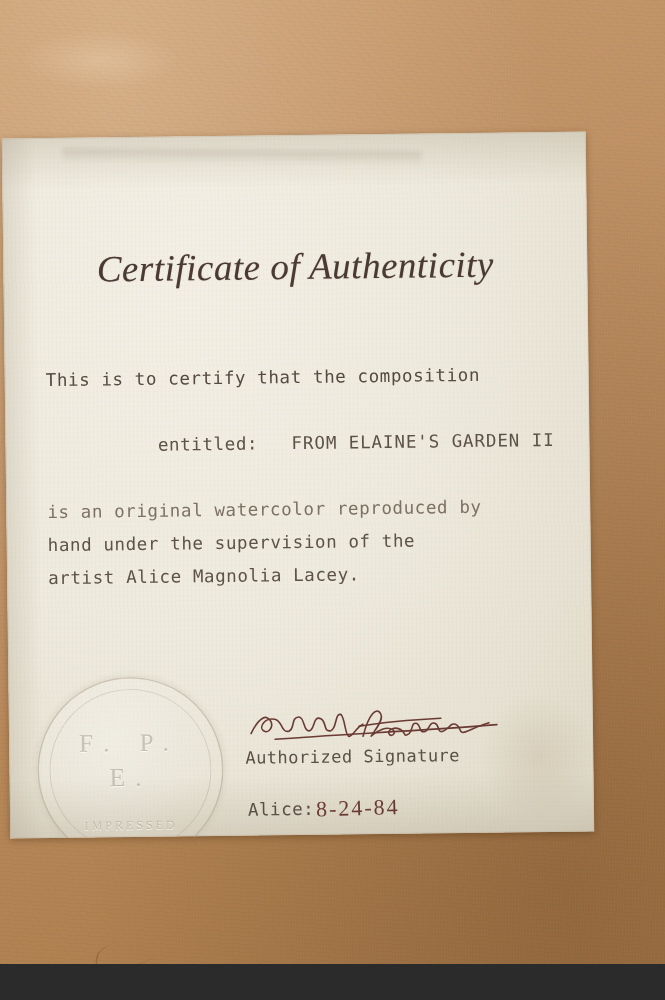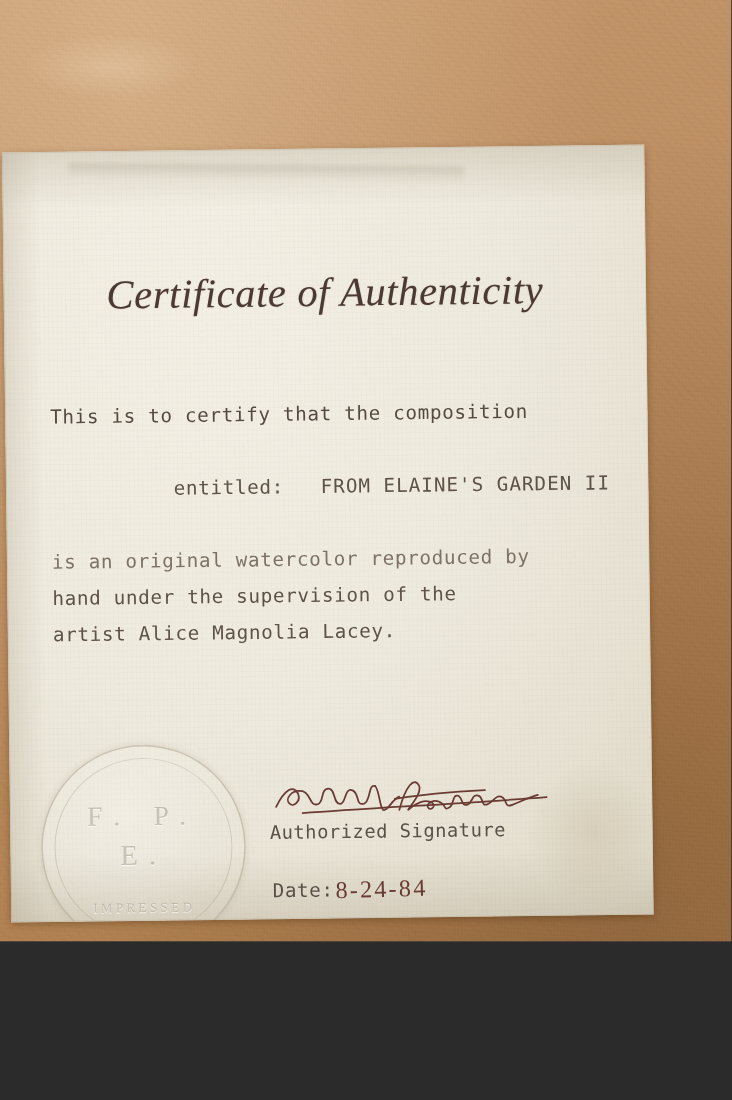--- a/index.html
+++ b/index.html
@@ -3,21 +3,21 @@
 <meta charset="utf-8">
 <style>
   html, body {
     margin: 0;
     padding: 0;
     background: #2b2b2b;
   }
   #page {
     position: relative;
     width: 665px;
-    height: 856px;
+    height: 964px;
     overflow: hidden;
     font-family: "Liberation Serif", serif;
     
     background:
       radial-gradient(ellipse at 18% 8%, rgba(255,235,205,0.28), rgba(0,0,0,0) 55%),
       radial-gradient(ellipse at 85% 92%, rgba(90,55,25,0.30), rgba(0,0,0,0) 60%),
       linear-gradient(160deg, #c79a6d 0%, #bf9165 30%, #b98a5d 55%, #b08151 80%, #a87a4c 100%);
   }
   
   #page .board-noise {
@@ -291,19 +291,19 @@
               <path d="M220 31 C228 28, 236 24, 244 22"></path>
               <path d="M114 24 C140 20, 170 18, 196 17"></path>
               <path d="M30 36 C90 32, 180 29, 252 24"></path>
             </g>
           </svg>
         </div>
         <div class="sig-label">Authorized Signature</div>
       </div>
 
       <div class="date-row">
-        <span class="date-label">Date:</span>
+        <span class="date-label">Alice:</span>
         <span class="date-value">8-24-84</span>
       </div>
 
     </div>
   </div>
 </div>
 
 </body></html>

